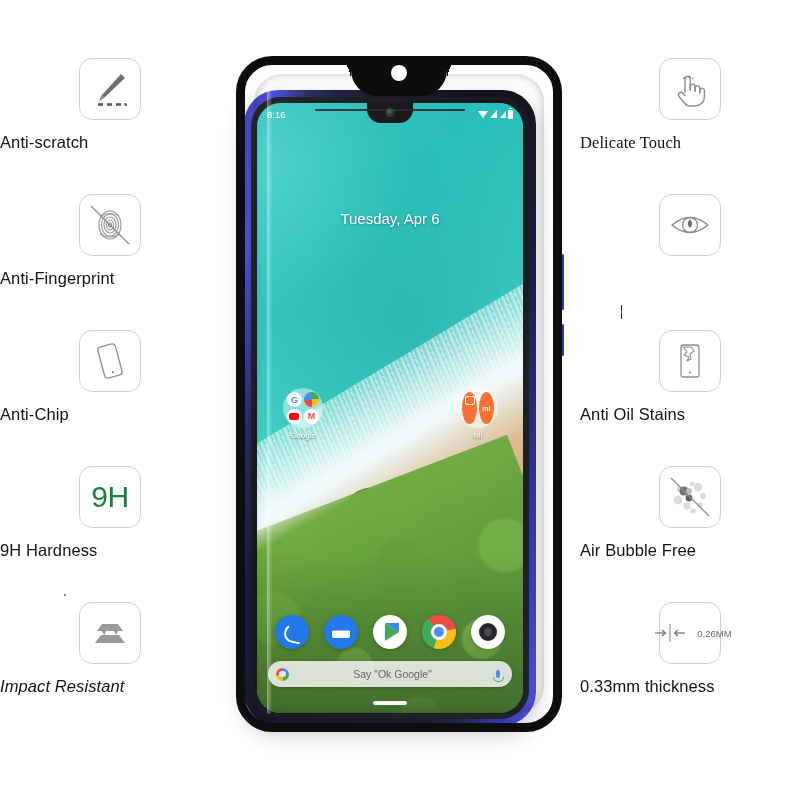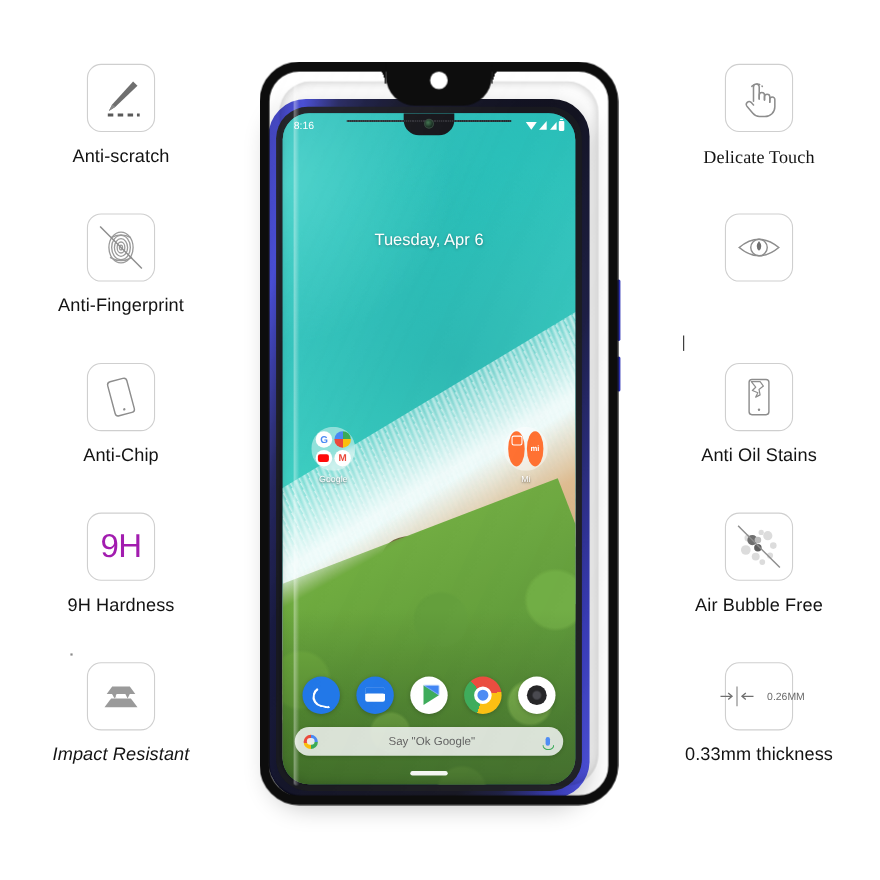--- a/index.html
+++ b/index.html
@@ -8,21 +8,20 @@
     background: #ffffff;
     font-family: "Liberation Sans", sans-serif;
     overflow: hidden;
   }
   #stage { position: relative; width: 800px; height: 800px; background:#fff; }
 
   
   .feature {
     position: absolute;
     width: 220px;
-    text-align: center;
   }
   .feature .icon-box {
     width: 62px; height: 62px;
     margin: 0 auto;
     border: 1.4px solid #cfcfcf;
     border-radius: 13px;
     background: #fff;
     position: relative;
     display: flex; align-items: center; justify-content: center;
   }
@@ -326,21 +325,21 @@
           <path d="M13 32 q10 6 20 0"></path>
         </g>
         <line x1="4" y1="4" x2="42" y2="42" stroke="#8d8d8d" stroke-width="1.3"></line>
       </svg>
     </div>
     <div class="flabel">Anti-Fingerprint</div>
   </div>
 
   <div class="feature col-left" style="top:466px;">
     <div class="icon-box">
-      <span style="font-size:30px;color:#a21caf;font-family:'Liberation Sans',sans-serif;letter-spacing:-.5px;">9H</span>
+      <span style="font-size:30px;color:#15803d;font-family:'Liberation Sans',sans-serif;letter-spacing:-.5px;">9H</span>
     </div>
     <div class="flabel">9H Hardness</div>
   </div>
 
   <div class="feature col-left" style="top:602px;font-style:italic;">
     <div class="icon-box">
       <svg class="isvg" viewBox="0 0 46 46" aria-hidden="true">
         <polygon points="10,21 36,21 31,14 15,14" fill="#9a9a9a"></polygon>
         <polygon points="8,33 38,33 32,25 14,25" fill="#9a9a9a"></polygon>
         <polygon points="15,21 19,25 17,21" fill="#9a9a9a"></polygon>

